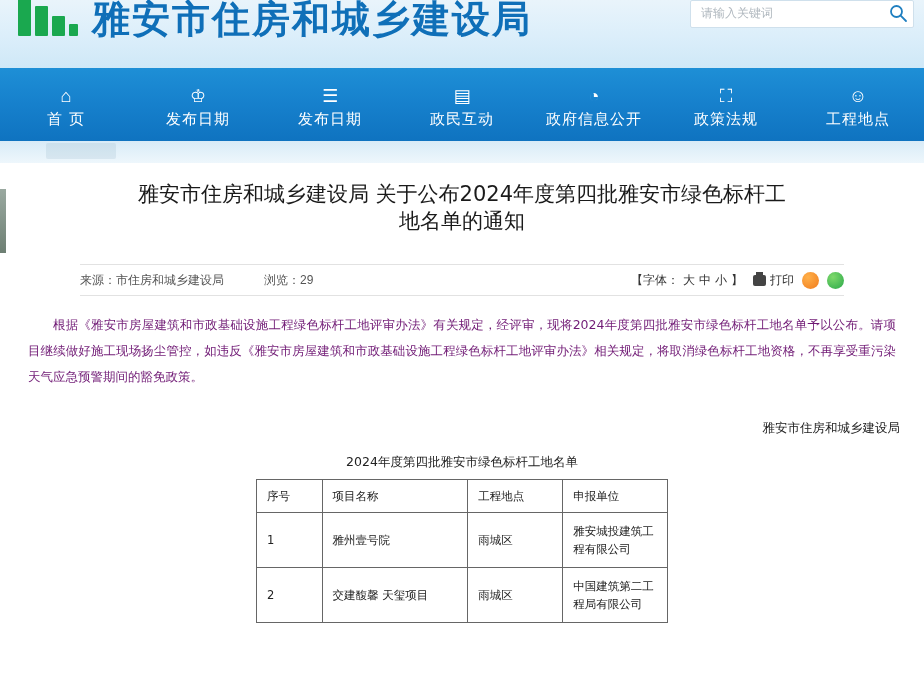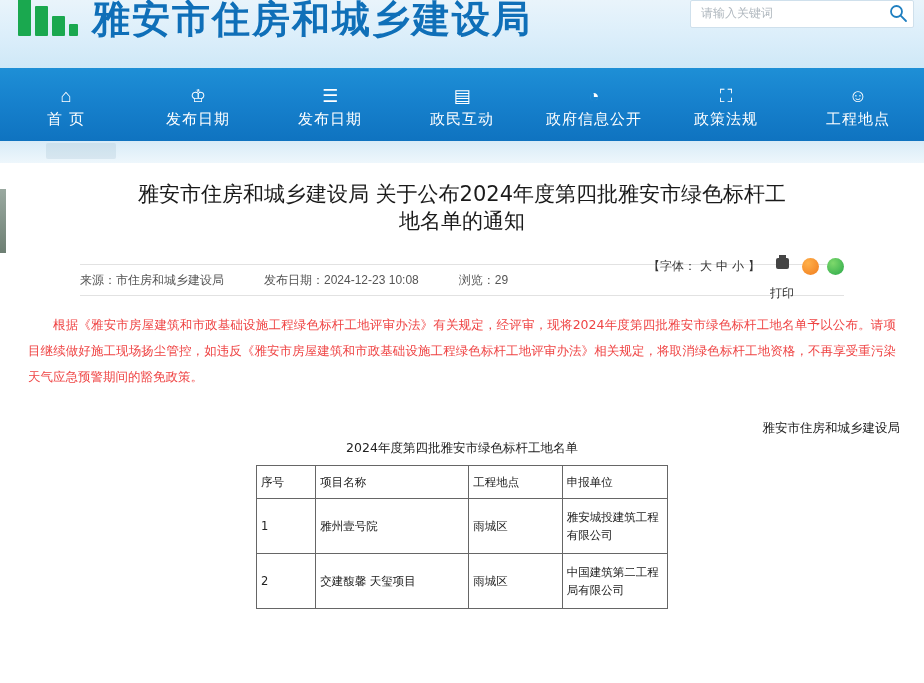--- a/index.html
+++ b/index.html
@@ -189,24 +189,23 @@
     display: flex;
     align-items: flex-start;
     gap: 8px;
     white-space: nowrap;
   }
   .font-size-group { color: #333; }
   .font-size-group span { cursor: pointer; margin: 0 2px; }
   .print-btn {
     display: flex;
     align-items: center;
-    gap: 16px;
+    gap: 4px;
     cursor: pointer;
     color: #333;
-    flex-direction: column;
   }
   .print-ico {
     width: 13px; height: 11px;
     background: #444;
     border-radius: 2px;
     position: relative;
     display: inline-block;
   }
   .print-ico:before {
     content:"";
@@ -219,21 +218,21 @@
     display: inline-block;
     cursor: pointer;
   }
   .round-btn.orange { background: radial-gradient(circle at 35% 30%, #ffb04a, #f07c1d); }
   .round-btn.green { background: radial-gradient(circle at 35% 30%, #7ed96b, #2aa84a); }
 
   .body-text {
     margin: 16px 14px 0 14px;
     font-size: 12.5px;
     line-height: 26px;
-    color: #ef4444;
+    color: #701a75;
     text-align: justify;
     font-family: "DejaVu Sans", "Liberation Sans", sans-serif;
   }
   .body-text p { margin: 0 0 2px 0; }
   .indent { text-indent: 2em; }
   .attach-line { margin: 8px 0 0 70px; font-size: 12px; }
 
   .signature {
     margin-top: 26px;
     text-align: right;
@@ -245,38 +244,39 @@
   }
 
   .attachment-label {
     margin: 22px 0 0 44px;
     font-size: 12.5px;
     color: #222;
     font-family: "DejaVu Sans", "Liberation Sans", sans-serif;
   }
 
   .table-title {
+    margin-top: 14px;
     text-align: center;
     font-size: 12.5px;
     color: #222;
     font-family: "DejaVu Sans", "Liberation Sans", sans-serif;
   }
 
   table.list-table {
     margin: 8px auto 0;
     border-collapse: collapse;
     width: 412px;
     font-size: 11.5px;
     color: #222;
     font-family: "DejaVu Sans", "Liberation Sans", sans-serif;
   }
   table.list-table th,
   table.list-table td {
     border: 1px solid #666;
-    padding: 6px 4px;
+    padding: 6px 10px;
     vertical-align: middle;
     text-align: left;
     line-height: 18px;
   }
   table.list-table th { font-weight: normal; height: 20px; }
   table.list-table td { height: 42px; }
   .col-no { width: 52px; }
   .col-name { width: 150px; }
   .col-place { width: 88px; }
   .col-unit { width: 100px; }
@@ -340,23 +340,20 @@
 <div class="banner-strip"></div>
 
 <div class="article">
   <div class="side-thumb"></div>
 
   <div class="article-title">雅安市住房和城乡建设局 关于公布2024年度第四批雅安市绿色标杆工地名单的通知</div>
 
   <div class="meta-bar">
     <div class="meta-item">
       <span class="mlabel">来源：</span><span>市住房和城乡建设局</span>
-    </div>
-    <div class="meta-item">
-      <span class="mlabel">发布日期：</span><span>2024-12-23 10:08</span>
     </div>
     <div class="meta-item">
       <span class="mlabel">浏览：</span><span>29</span>
     </div>
 
     <div class="meta-right">
       <span class="font-size-group">
         <span>【字体：</span><span>大</span><span>中</span><span>小</span><span>】</span>
       </span>
       <span class="print-btn">

